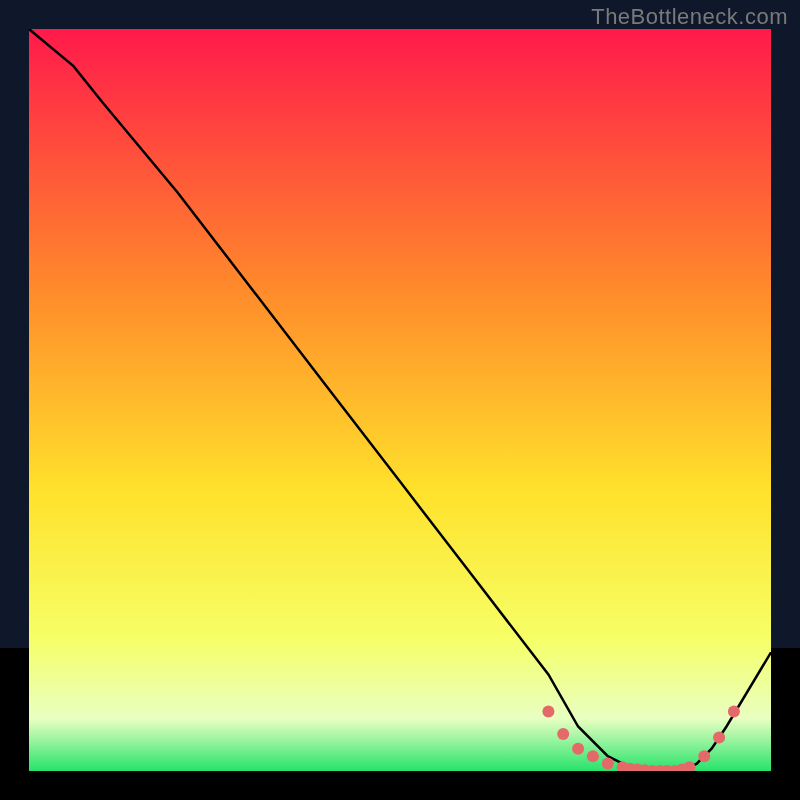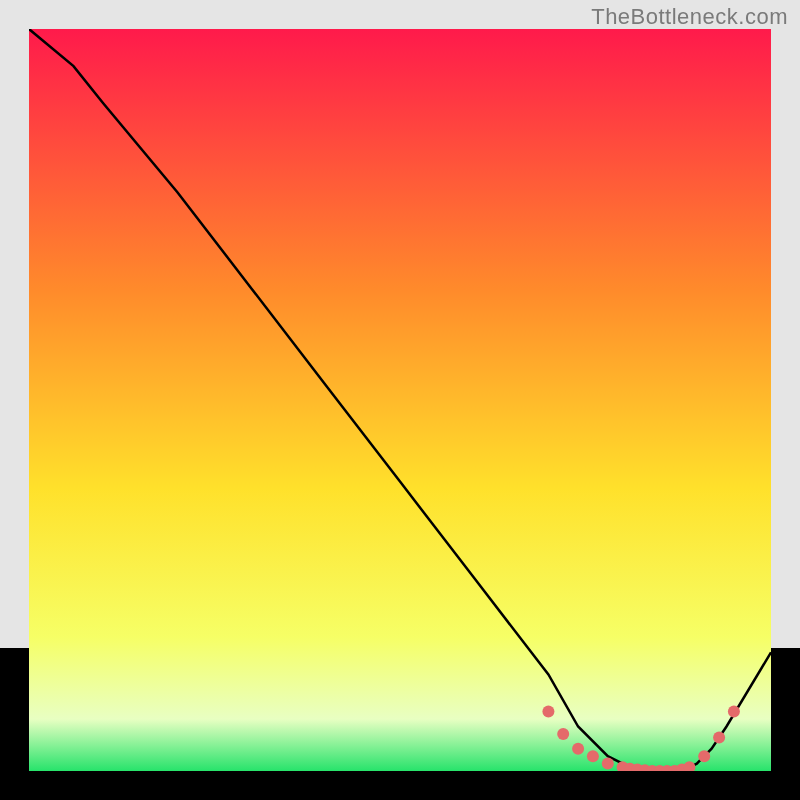--- a/index.html
+++ b/index.html
@@ -8,21 +8,21 @@
     width: 800px;
     height: 800px;
     background: #000;
     font-family: Arial, Helvetica, sans-serif;
     overflow: hidden;
   }
   .frame {
     position: relative;
     width: 800px;
     height: 648px;
-    background: #e5e5e5;
+    background: #0f172a;
   }
   .watermark {
     position: absolute;
     top: 4px;
     right: 12px;
     color: #7a7a7a;
     font-size: 22px;
     font-weight: 500;
     letter-spacing: 0.5px;
     user-select: none;

